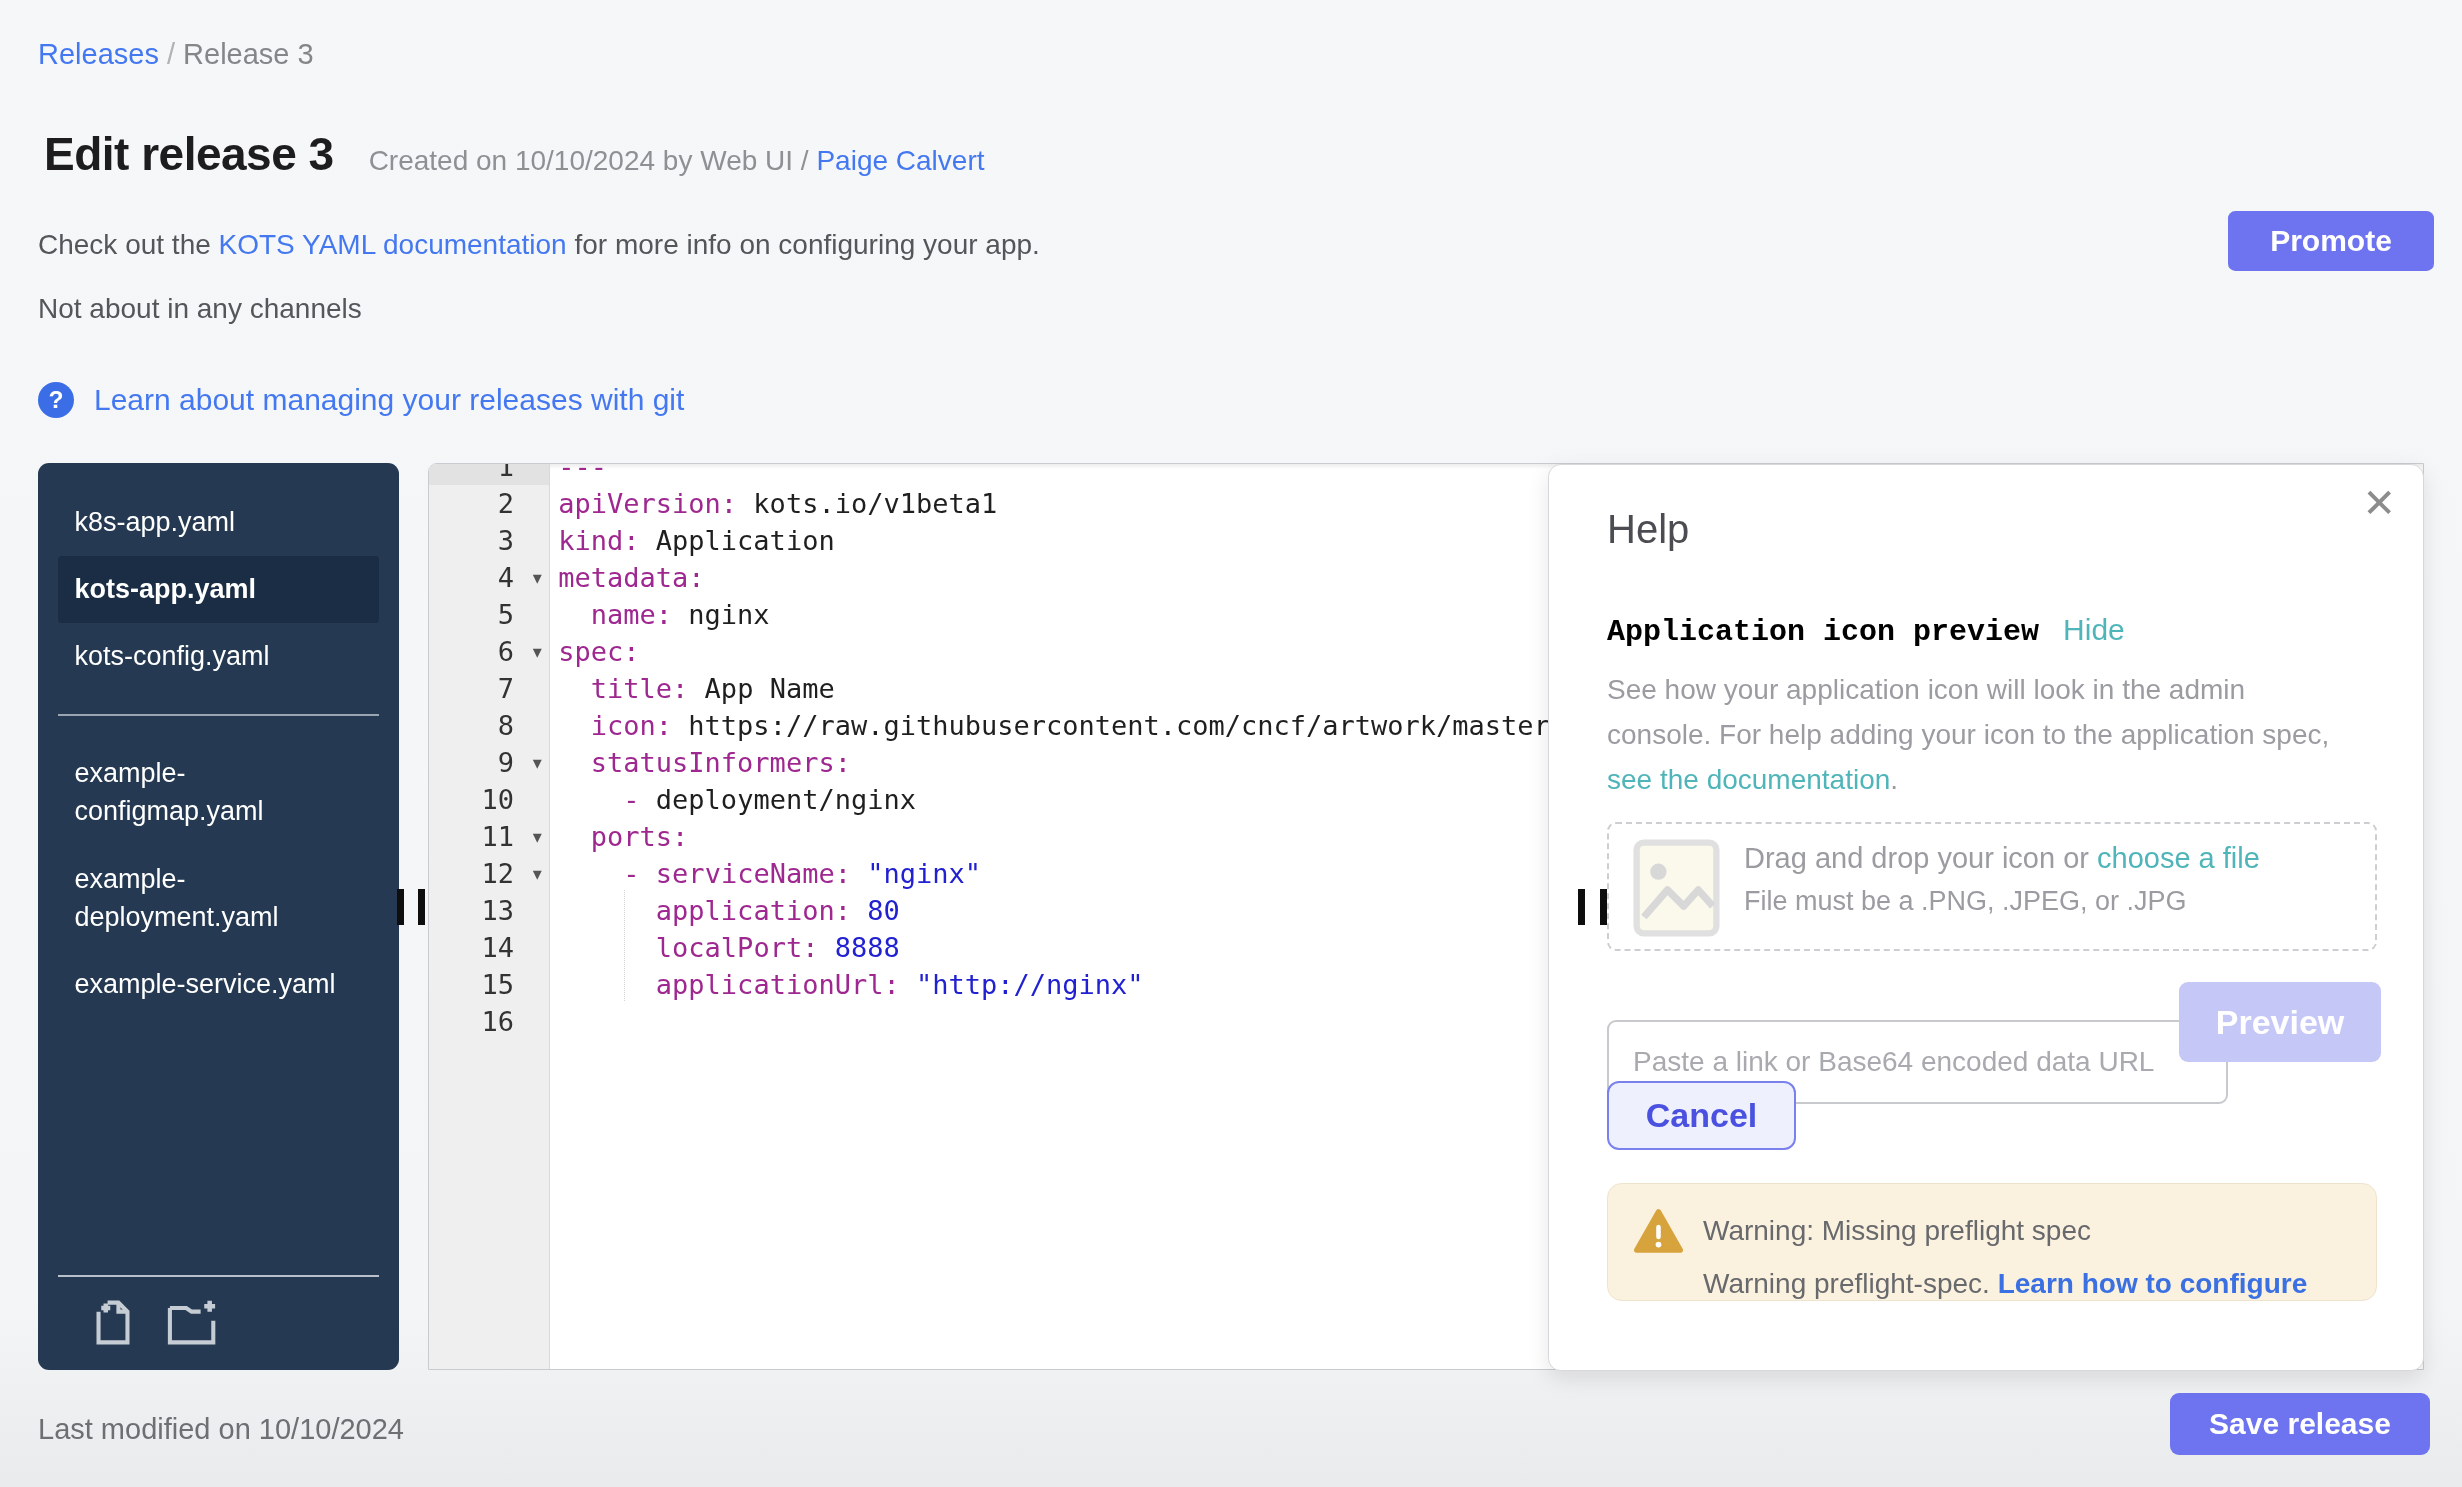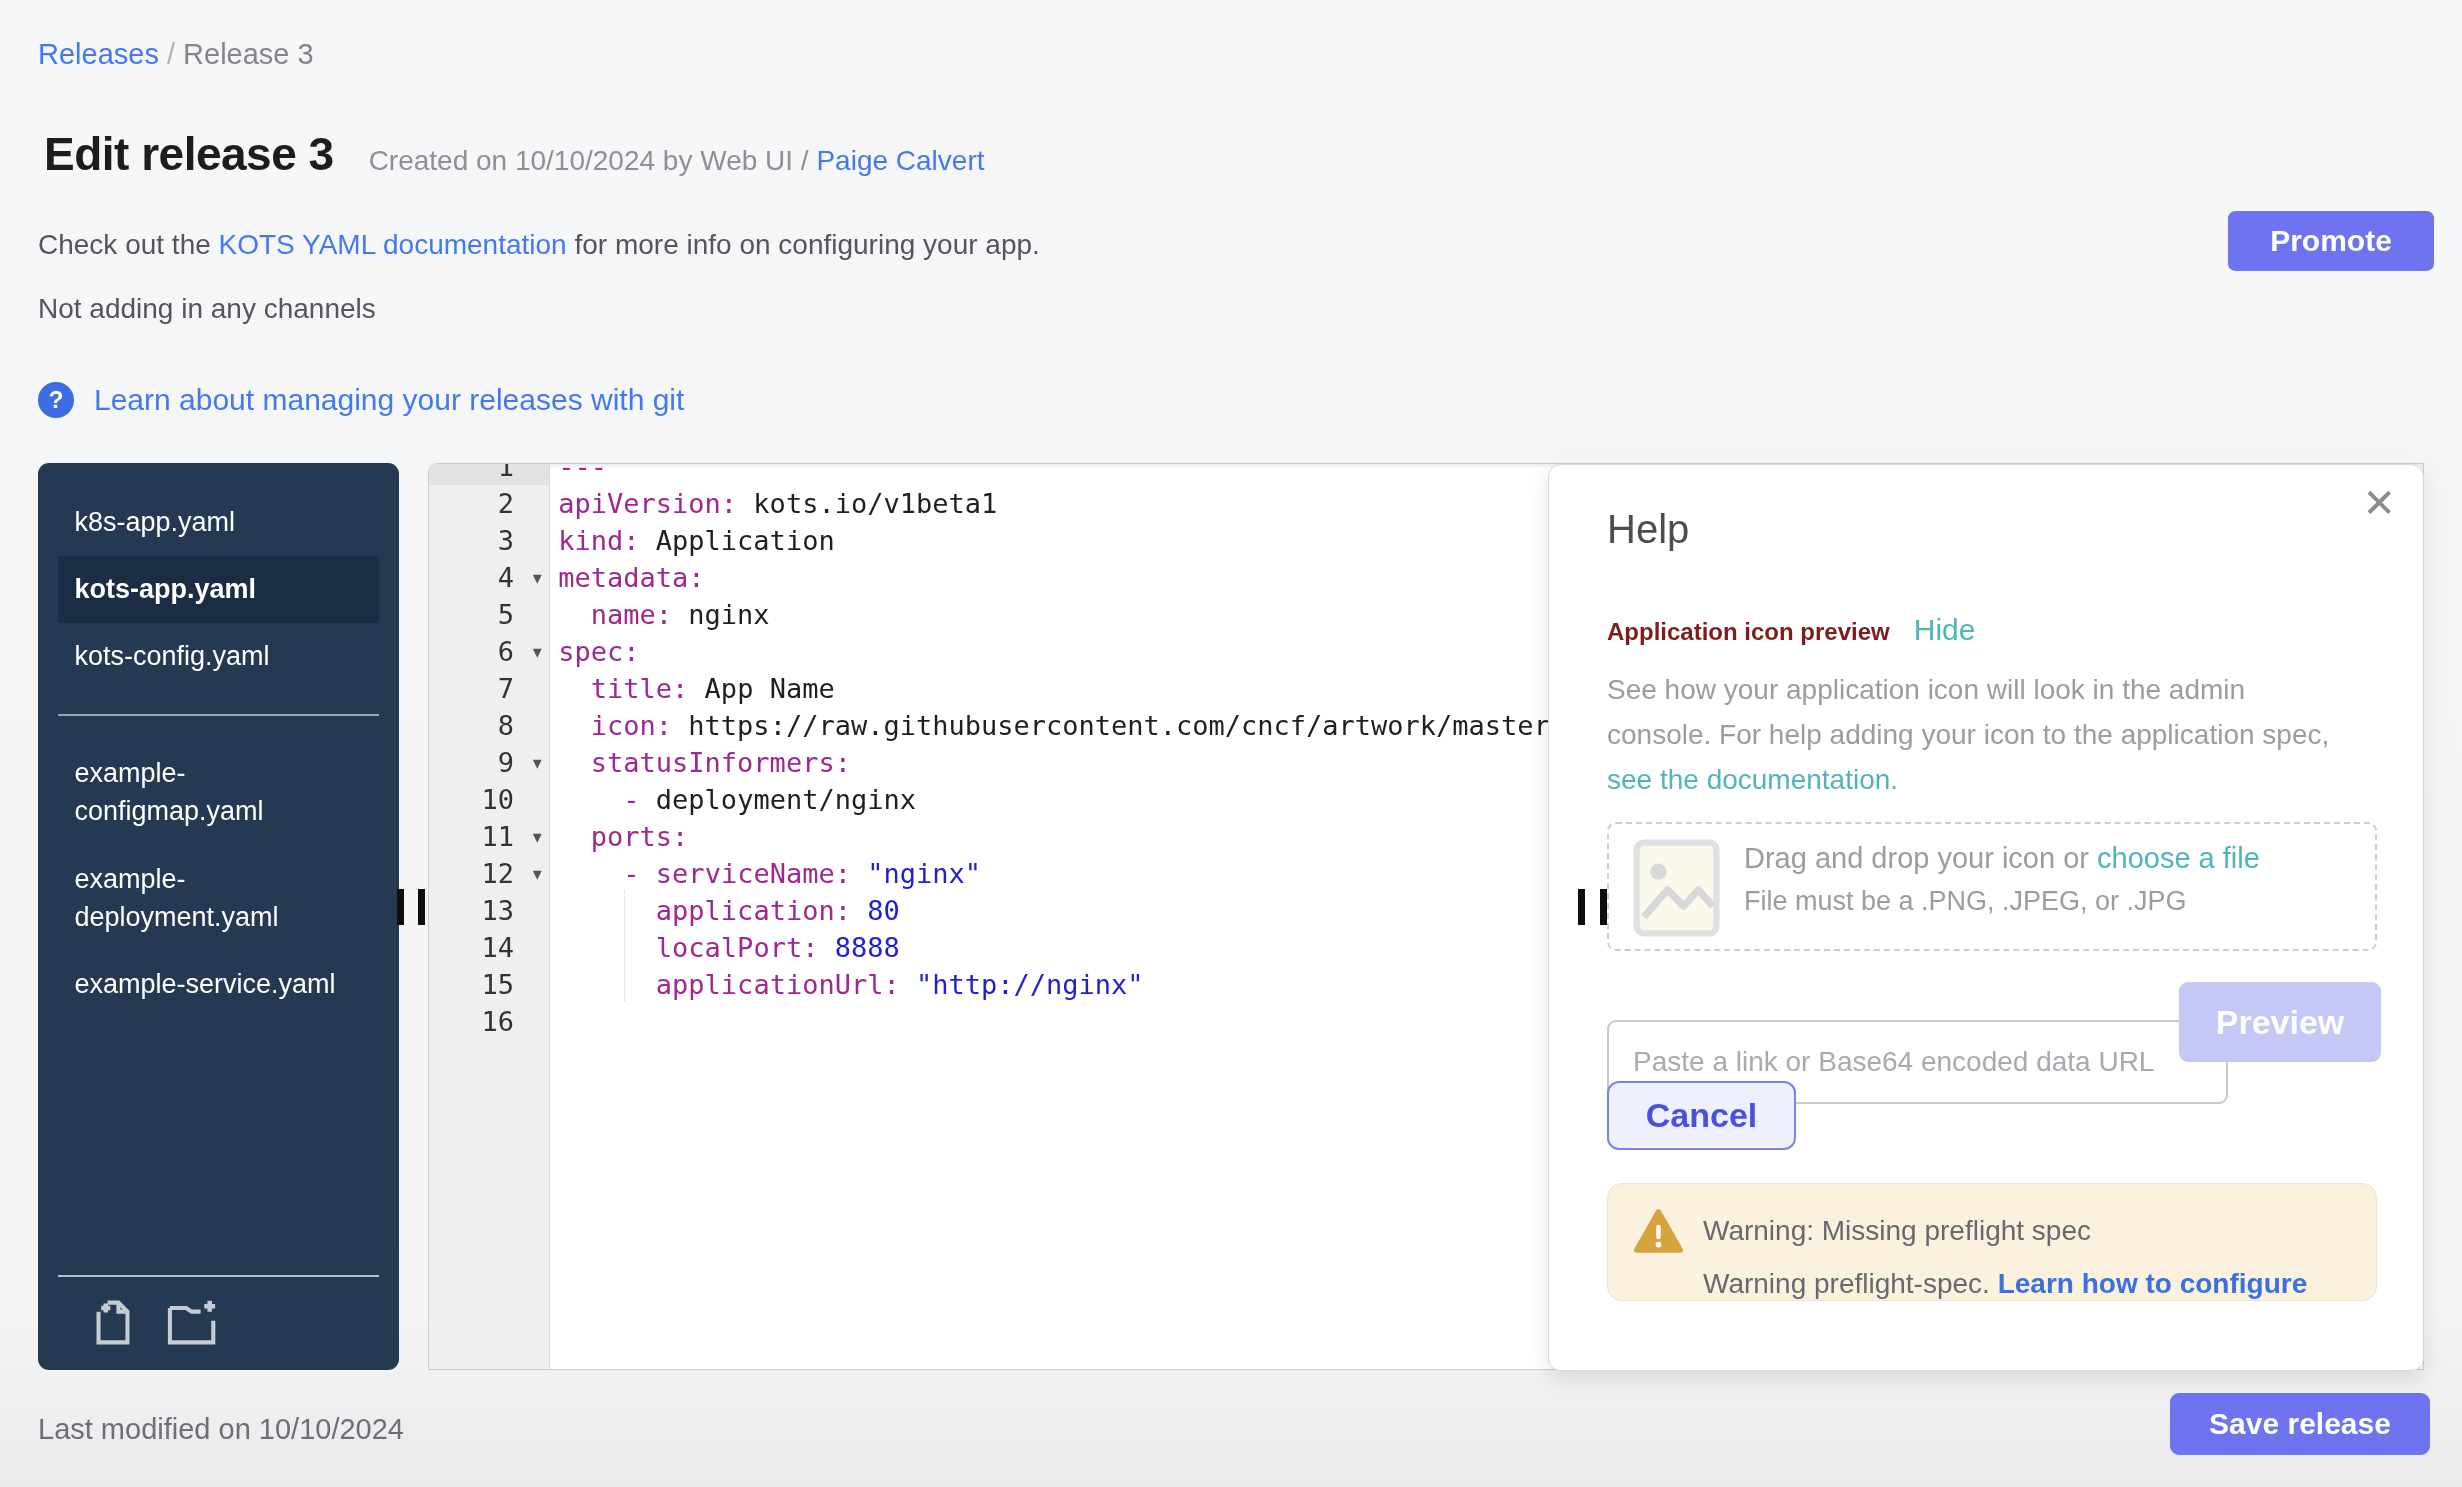--- a/index.html
+++ b/index.html
@@ -58,21 +58,21 @@
   .tok-val{color:#2121d1;}
   .tok-plain{color:#1f1f1f;}
   .indent-guide{position:absolute;left:73px;top:426px;height:111px;border-left:1.8px dotted #d2d2d2;}
   
   .help{position:absolute;left:1548px;top:464px;width:876px;height:907px;background:#fff;
     border:1.8px solid #d6d8db;border-radius:12.7px;box-sizing:border-box;
     box-shadow:0 7.3px 22px rgba(0,0,0,.10);z-index:20;}
   .help-close{position:absolute;top:18px;right:27px;font-size:40px;color:#8c8c8c;line-height:1;}
   .help-title{position:absolute;left:58px;top:42px;font-size:40px;font-weight:500;color:#4c4d52;}
   .section-row{position:absolute;left:58px;top:148px;display:flex;align-items:baseline;gap:24px;}
-  .section-heading{font-size:24px;font-weight:700;color:#7f1d1d;}
+  .section-heading{font-size:30px;font-weight:700;color:#000000;font-family:Liberation Mono, monospace;}
   .hide-link{font-size:30px;color:#4fb5b9;}
   .desc{position:absolute;left:58px;top:202px;font-size:28px;line-height:45px;color:#9b9ca1;}
   .teal-link{color:#4fb5b9;}
   .dropzone{position:absolute;left:58px;top:357px;width:770px;height:129px;border:2.7px dashed #ccced2;
     border-radius:9px;box-sizing:border-box;}
   .ph-icon{position:absolute;left:24px;top:12.7px;}
   .dz-text{position:absolute;left:135px;top:18px;}
   .dz-line1{font-size:29px;color:#9b9ca1;}
   .dz-line2{font-size:27px;color:#9b9ca1;margin-top:11px;}
   .link-input{position:absolute;left:58px;top:515px;width:621px;height:84px;box-sizing:border-box;
@@ -105,21 +105,21 @@
   <span class="page-title">Edit release 3</span>
   <span class="created">
     <span>Created on 10/10/2024 by Web UI / </span><span class="created-link">Paige Calvert</span>
   </span>
 </div>
 
 <div class="intro">
   <span>Check out the </span><span class="intro-link">KOTS YAML documentation</span><span> for more info on configuring your app.</span>
 </div>
 
-<div class="status-line">Not adding in any channels</div>
+<div class="status-line">Not about in any channels</div>
 
 <div class="git-row">
   <span class="q-circle">?</span>
   <span class="git-link">Learn about managing your releases with git</span>
 </div>
 
 <button class="btn promote-btn">Promote</button>
 
 <div class="sidebar">
   <div>

